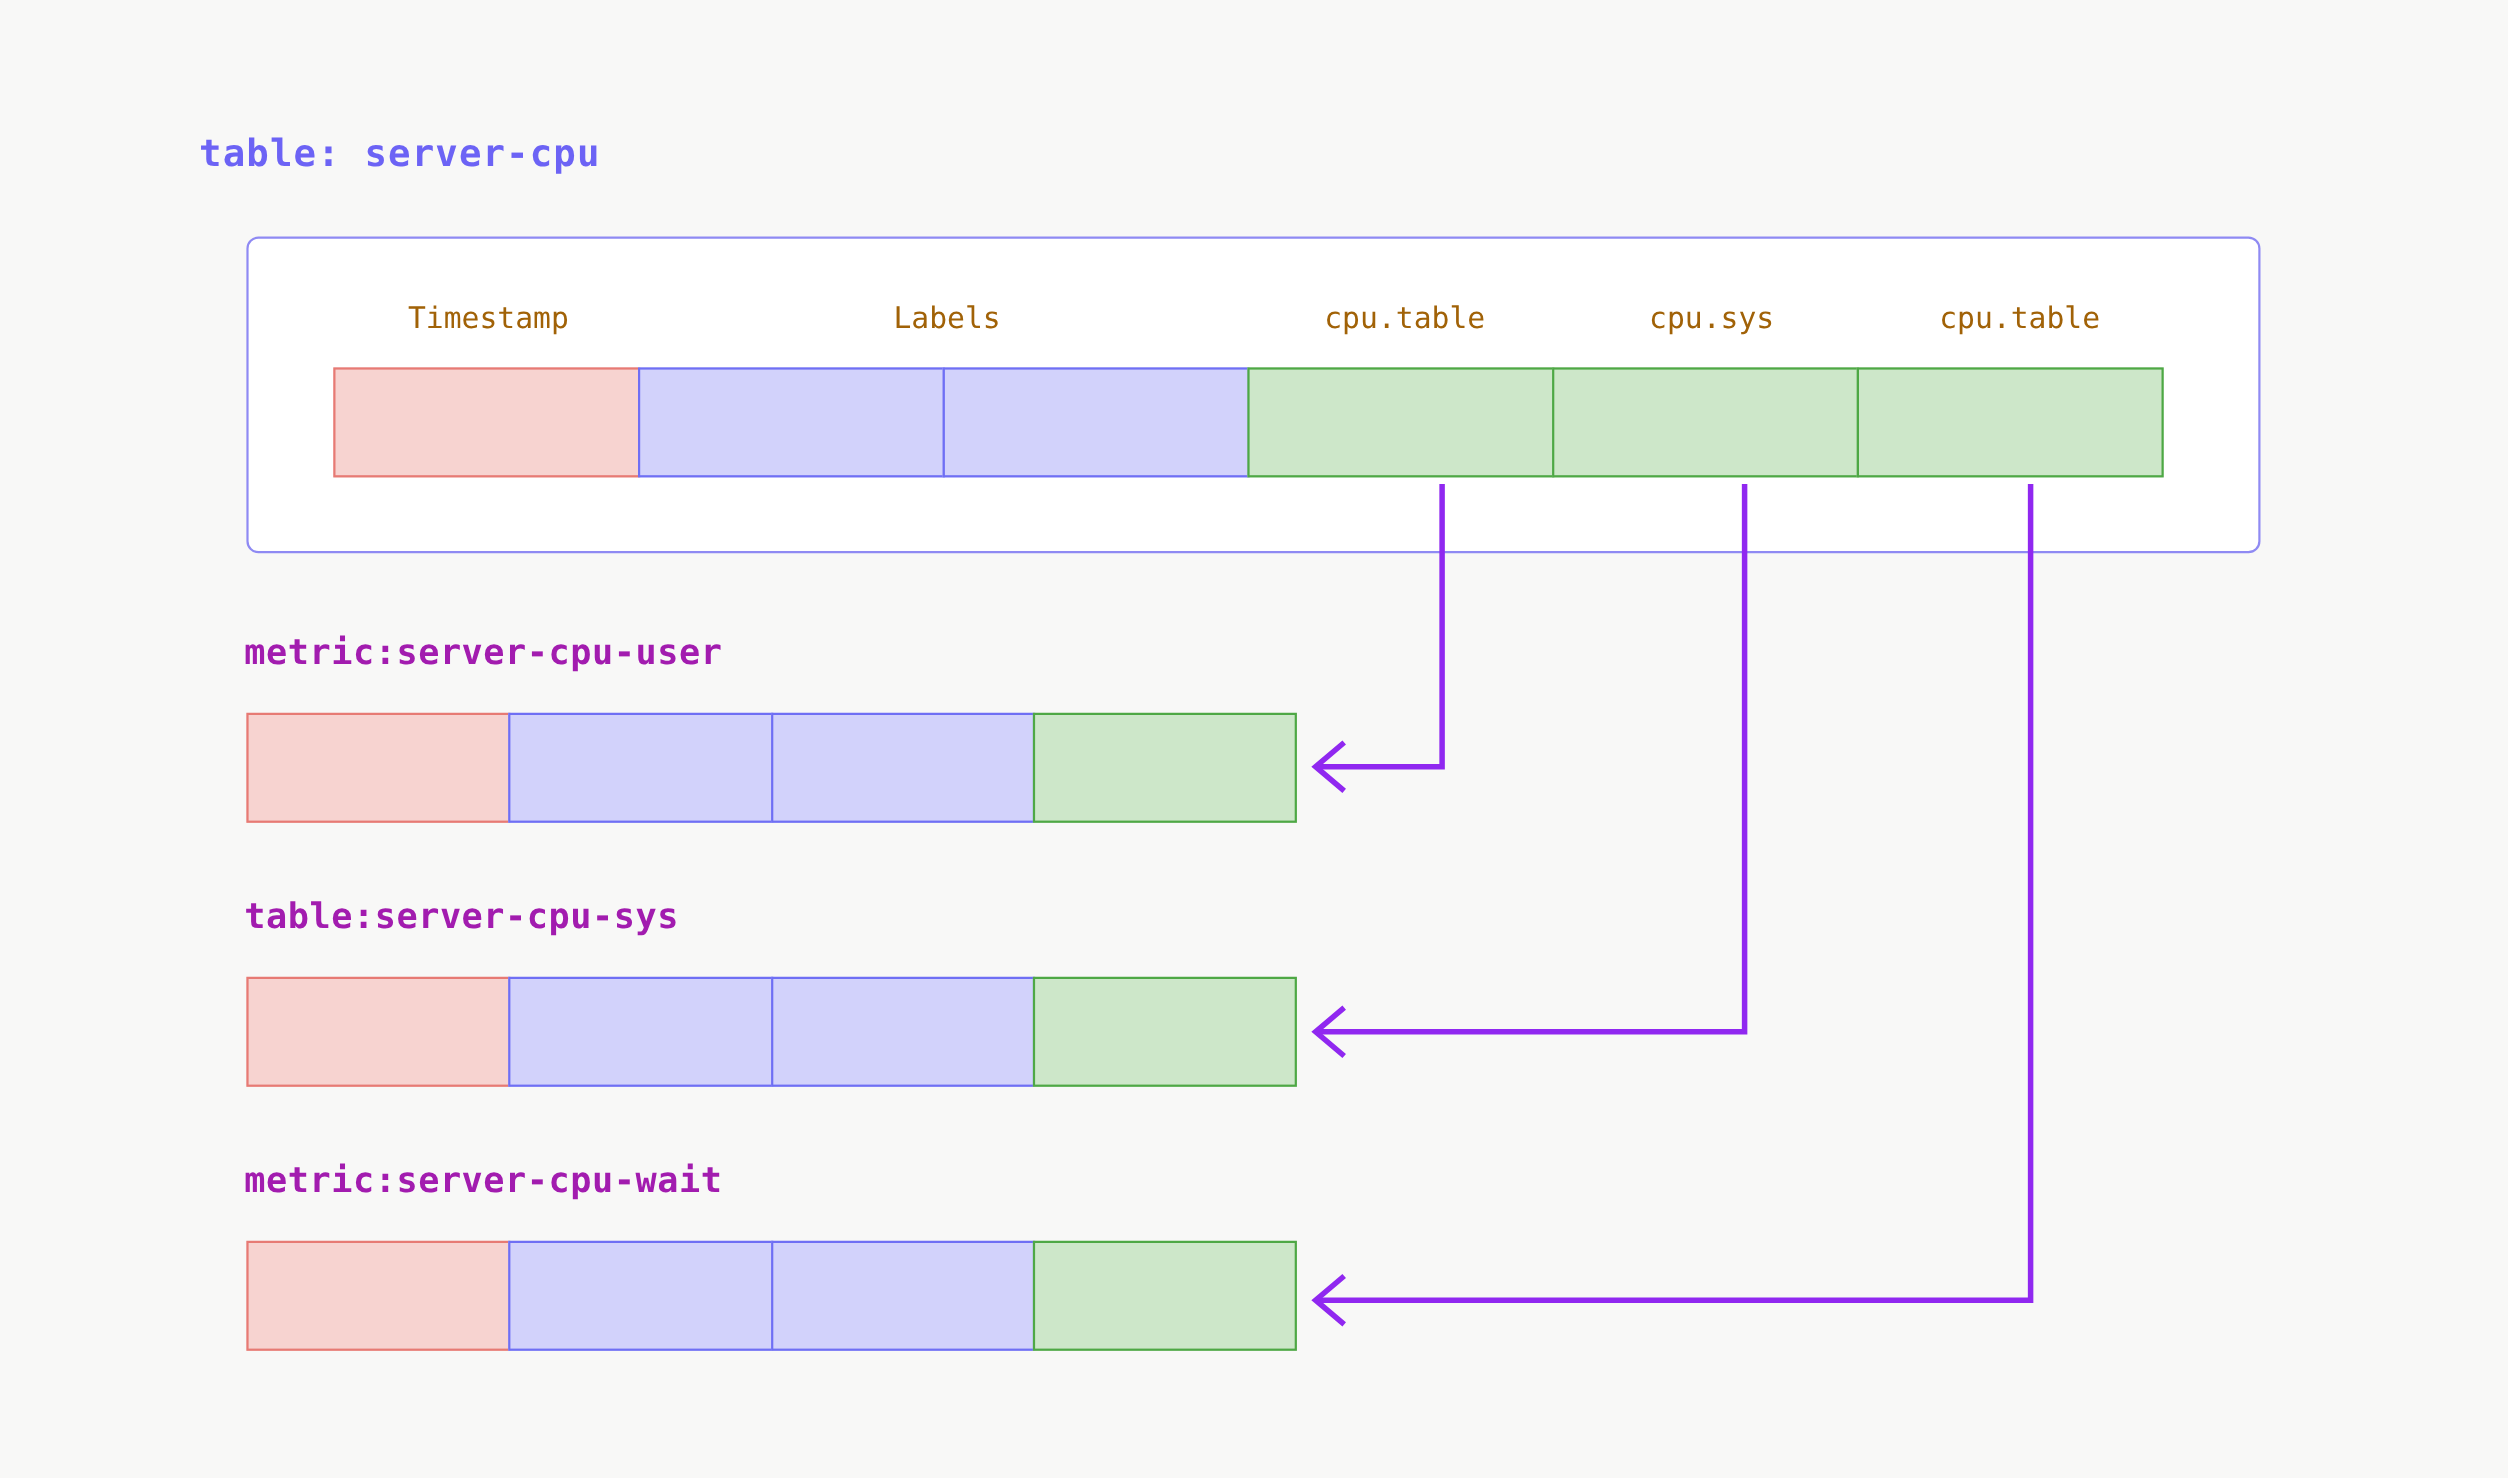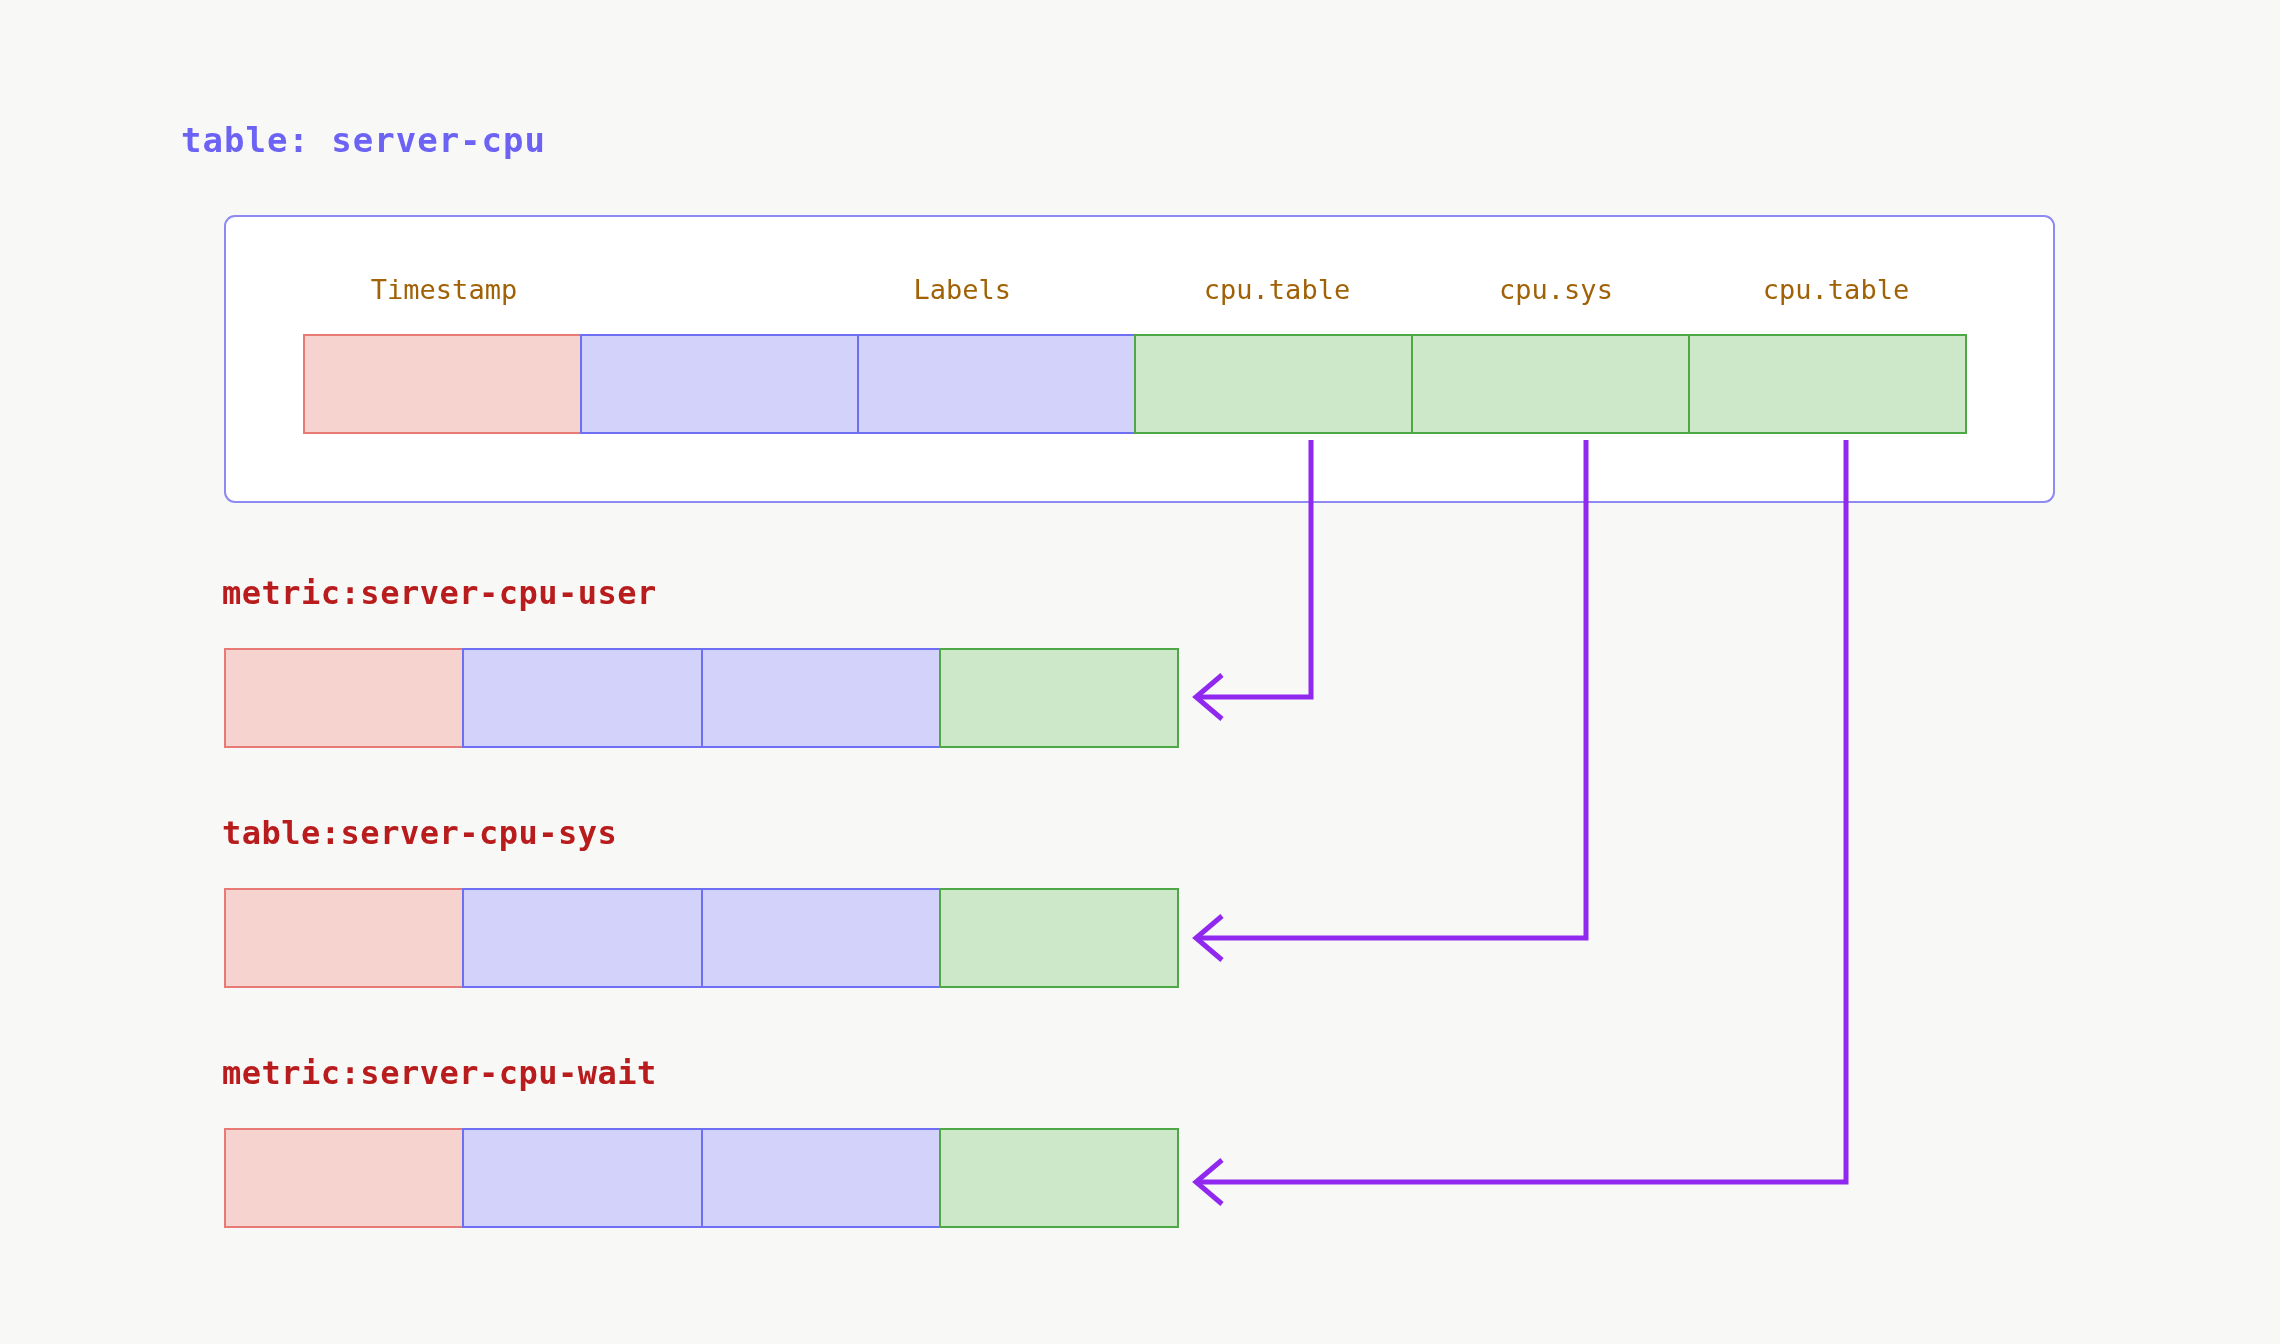--- a/index.html
+++ b/index.html
@@ -87,21 +87,21 @@
     height: 100px;
   }
 
   
   .metric-title {
     position: absolute;
     left: 222px;
     font-size: 32px;
     font-weight: bold;
     letter-spacing: 0.5px;
-    color: #b91c1c;
+    color: #a21caf;
     white-space: pre;
   }
   .metric-cells {
     left: 224px;
     width: 955px;
     height: 100px;
   }
 
   
   #arrows {
@@ -116,21 +116,21 @@
 <body>
 
 <div id="stage">
 
   <div class="table-title">table: server-cpu</div>
 
   <div class="table-card"></div>
 
   <div id="column-headers">
       <div class="col-header" style="left: 294px; width: 300px;">Timestamp</div>
-      <div class="col-header" style="left: 711px; width: 300px; text-align: right;">Labels</div>
+      <div class="col-header" style="left: 711px; width: 300px;">Labels</div>
       <div class="col-header" style="left: 1127px; width: 300px;">cpu.table</div>
       <div class="col-header" style="left: 1406px; width: 300px;">cpu.sys</div>
       <div class="col-header" style="left: 1686px; width: 300px;">cpu.table</div>
     </div>
 
   <div class="cell-row" id="table-cells">
       <div class="cell pink" style="width: 279px;"></div>
       <div class="cell blue" style="width: 279px;"></div>
       <div class="cell blue" style="width: 279px;"></div>
       <div class="cell green" style="width: 279px;"></div>

